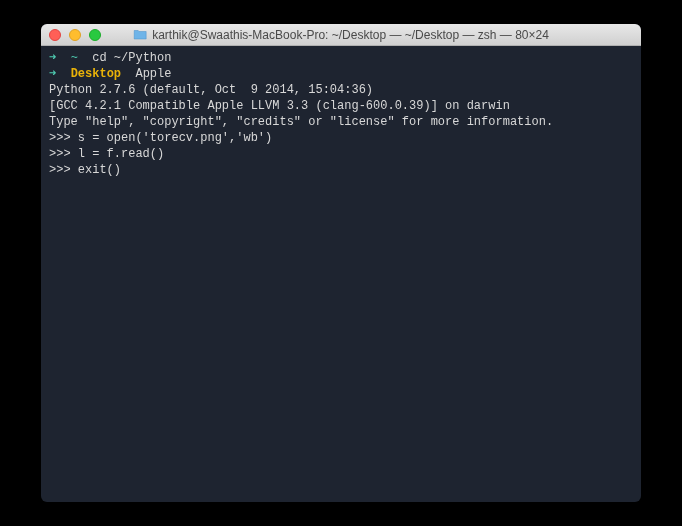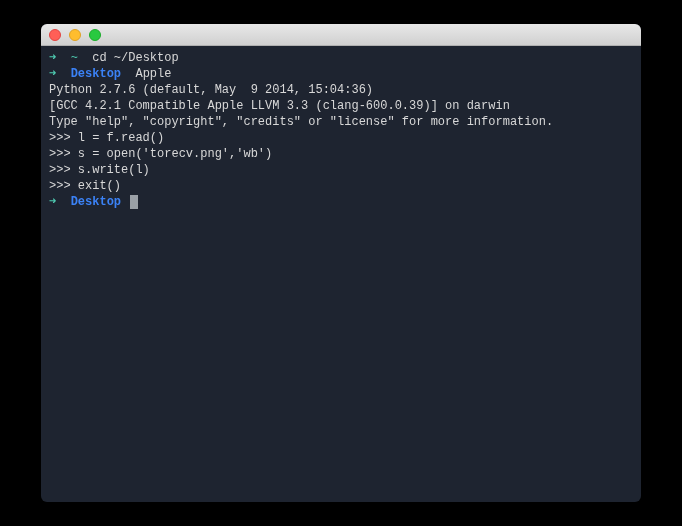--- a/index.html
+++ b/index.html
@@ -65,47 +65,53 @@
       line-height: 16px;
       color: #d8d8d8;
       font-family: Menlo, Monaco, "Courier New", monospace;
     }
     .line {
       white-space: pre;
     }
     .arrow { color: #4ec9b0; font-weight: bold; }
     .tilde { color: #4ec9b0; }
     .cmd { color: #d8d8d8; }
-    .dir { color: #3b82f6; font-weight: bold; }
+    .dir { color: #eab308; font-weight: bold; }
     .prompt { color: #d8d8d8; }
     .cursor {
       display: inline-block;
       width: 8px;
       height: 14px;
       background: #9aa0a6;
       vertical-align: text-bottom;
       margin-left: 2px;
     }
   </style>
 </head>
 <body>
 
 <div class="window">
   <div class="titlebar">
     <div class="traffic-lights">
       <div class="light red"></div>
       <div class="light yellow"></div>
       <div class="light green"></div>
     </div>
+    <div class="title-text">
+      <span class="folder-icon">
+        <svg viewBox="0 0 14 11" width="14" height="11">
+          <path d="M1 1.5 L5 1.5 L6 2.5 L13 2.5 L13 10 L1 10 Z" fill="#6fb4e8" stroke="#4a90c9" stroke-width="0.5"></path>
+        </svg>
+      </span>
+      <span>karthik@Swaathis-MacBook-Pro: ~/Desktop — ~/Desktop — zsh — 80×24</span>
+    </div>
   </div>
   <div class="terminal-body">
-    <div class="line"><span class="arrow">➜</span>  <span class="tilde">~</span>  <span class="cmd">cd ~/Desktop</span></div>
+    <div class="line"><span class="arrow">➜</span>  <span class="tilde">~</span>  <span class="cmd">cd ~/Python</span></div>
     <div class="line"><span class="arrow">➜</span>  <span class="dir">Desktop</span>  <span class="cmd">Apple</span></div>
-    <div class="line"><span>Python 2.7.6 (default, May  9 2014, 15:04:36)</span></div>
+    <div class="line"><span>Python 2.7.6 (default, Oct  9 2014, 15:04:36)</span></div>
     <div class="line"><span>[GCC 4.2.1 Compatible Apple LLVM 3.3 (clang-600.0.39)] on darwin</span></div>
     <div class="line"><span>Type "help", "copyright", "credits" or "license" for more information.</span></div>
+    <div class="line"><span class="prompt">&gt;&gt;&gt; </span><span>s = open('torecv.png','wb')</span></div>
     <div class="line"><span class="prompt">&gt;&gt;&gt; </span><span>l = f.read()</span></div>
-    <div class="line"><span class="prompt">&gt;&gt;&gt; </span><span>s = open('torecv.png','wb')</span></div>
-    <div class="line"><span class="prompt">&gt;&gt;&gt; </span><span>s.write(l)</span></div>
     <div class="line"><span class="prompt">&gt;&gt;&gt; </span><span>exit()</span></div>
-    <div class="line"><span class="arrow">➜</span>  <span class="dir">Desktop</span> <span class="cursor"></span></div>
   </div>
 </div>
 
 </body></html>

